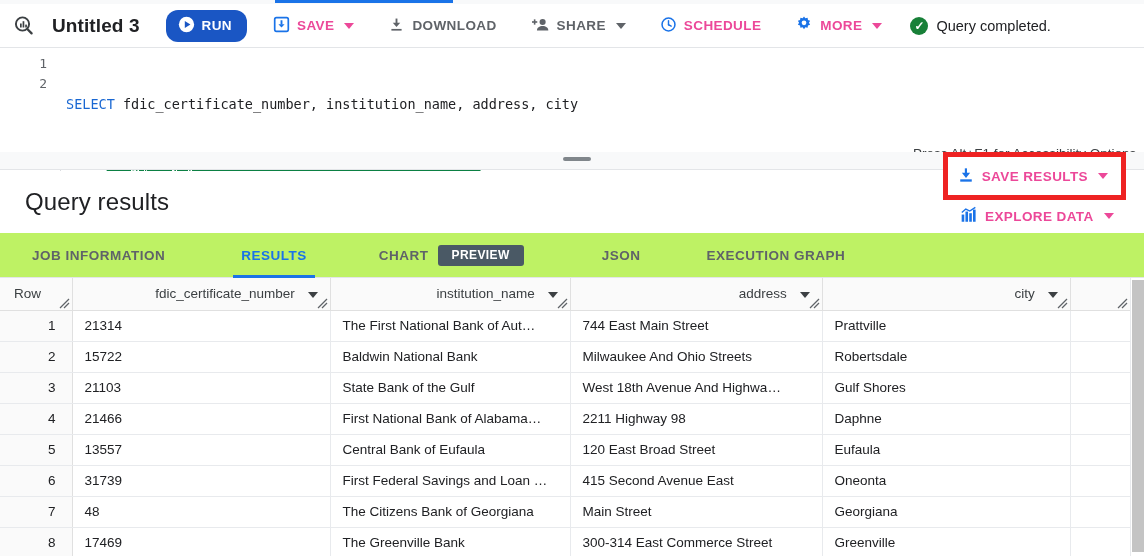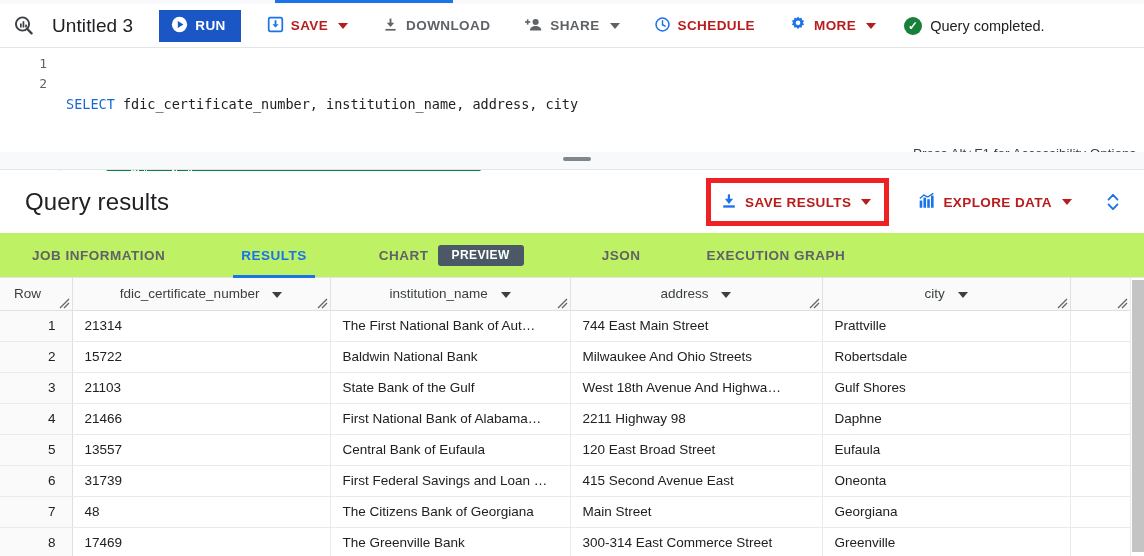--- a/index.html
+++ b/index.html
@@ -17,30 +17,30 @@
   
   .toolbar {
     position: absolute; left: 0; top: 4px; width: 1144px; height: 44px;
     background: #ffffff;
     display: flex; align-items: center;
     border-bottom: 1px solid #e3e5e8;
   }
   .query-icon { width: 48px; display: flex; align-items: center; justify-content: center; }
   .doc-title {
     font-size: 19px; color: #202124; letter-spacing: .1px;
-    margin-left: 4px; margin-right: 26px; white-space: nowrap;
+    margin-left: 4px; margin-right: 26px; white-space: nowrap; font-weight: bold;
   }
   .btn {
     display: flex; align-items: center; gap: 7px;
     height: 32px; padding: 0 10px; border-radius: 4px;
     font-size: 13.5px; font-weight: bold; letter-spacing: .4px;
-    color: #b91c1c; white-space: nowrap; cursor: pointer; background: transparent;
+    color: #ec4899; white-space: nowrap; cursor: pointer; background: transparent;
     border: none;
   }
-  .btn.run { background: #1a56c4; color: #ffffff; padding: 0 15px 0 12px; border-radius: 0; margin-right: 16px; }
+  .btn.run { background: #1a56c4; color: #ffffff; padding: 0 15px 0 12px; border-radius: 12px; margin-right: 16px; }
   .btn.muted { color: #5f6368; }
   .btn .caret { width: 0; height: 0; border-left: 5px solid transparent; border-right: 5px solid transparent; border-top: 6px solid currentColor; margin-left: 3px; }
   .gap-l { margin-left: 14px; }
   .status {
     display: flex; align-items: center; gap: 8px;
     font-size: 14.5px; color: #202124; white-space: nowrap; margin-left: 18px;
   }
   .check-circle {
     width: 18px; height: 18px; border-radius: 50%; background: #188038;
     display: flex; align-items: center; justify-content: center;
@@ -85,21 +85,21 @@
     position: absolute; left: 563px; top: 5px; width: 28px; height: 4px;
     border-radius: 2px; background: #80868b; cursor: row-resize;
   }
 
   
   .results-header {
     position: absolute; left: 0; top: 171px; width: 1144px; height: 62px;
     background: #ffffff; display: flex; align-items: center;
   }
   .results-title { font-size: 24px; color: #202124; margin-left: 25px; letter-spacing: .1px; }
-  .rh-right { margin-left: auto; display: flex; align-items: center; }
+  .rh-right { margin-left: auto; display: flex; align-items: center; flex-direction: column; }
   .save-results-wrap {
     position: relative; margin-right: 18px;
     border: 5px solid #ee2222; background: #ffffff;
     padding: 6px 13px 6px 9px;
   }
   .save-results-wrap .btn { height: 26px; padding: 0; }
   .explore-btn { margin-right: 14px; }
   .expand-btn { width: 34px; display: flex; align-items: center; justify-content: center; color: #1a73e8; cursor: pointer; margin-right: 14px; }
 
   
@@ -126,21 +126,21 @@
   
   .grid {
     position: absolute; left: 0; top: 278px; width: 1130px; height: 278px;
     background: #ffffff; overflow: hidden;
   }
   table.rt { border-collapse: collapse; width: 1130px; table-layout: fixed; }
   table.rt th {
     height: 32px; background: #fafafa; border-bottom: 1px solid #e0e0e0;
     border-right: 1px solid #e0e0e0;
     font-size: 13.5px; font-weight: normal; color: #3c4043;
-    text-align: center; padding: 0 12px; position: relative; white-space: nowrap;
+    text-align: right; padding: 0 12px; position: relative; white-space: nowrap;
   }
   table.rt th.rownum { text-align: left; padding-left: 14px; }
   table.rt th .sortcaret {
     display: inline-block; width: 0; height: 0; margin-left: 9px;
     border-left: 5px solid transparent; border-right: 5px solid transparent;
     border-top: 6px solid #3c4043; vertical-align: middle;
   }
   th .resizer {
     position: absolute; right: 2px; bottom: 1px; width: 11px; height: 11px;
     color: #5f6368; cursor: col-resize;

